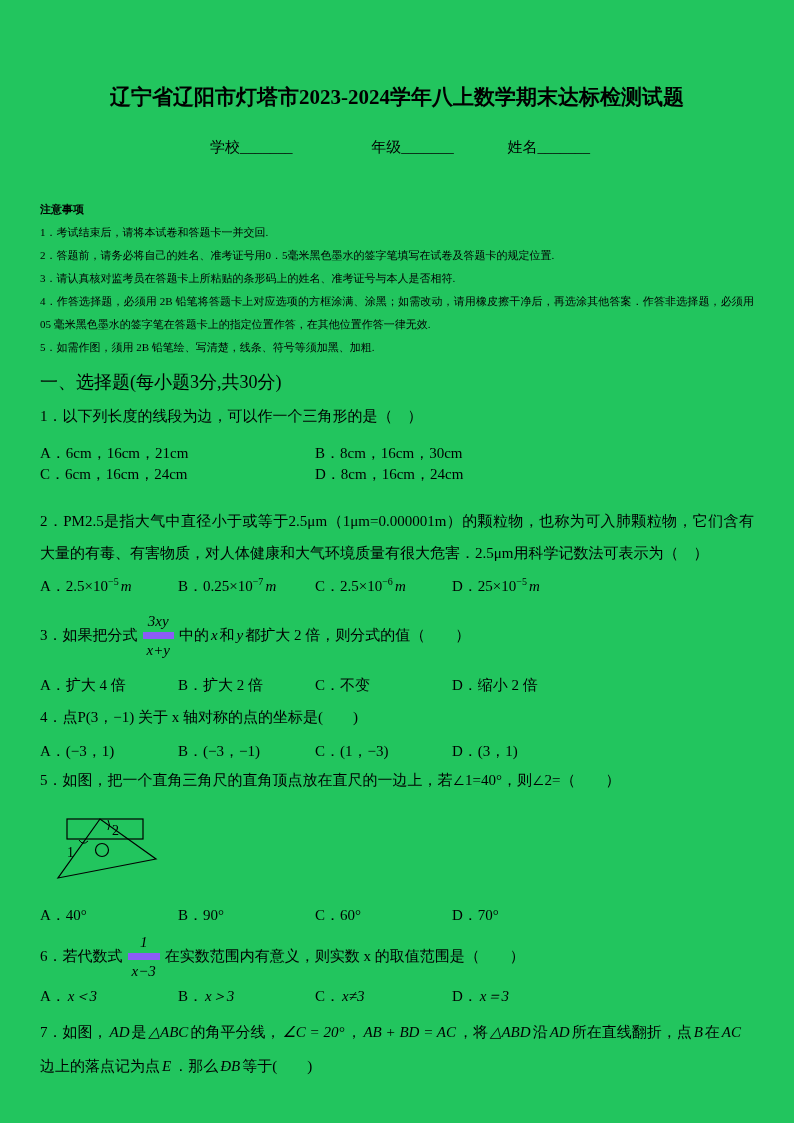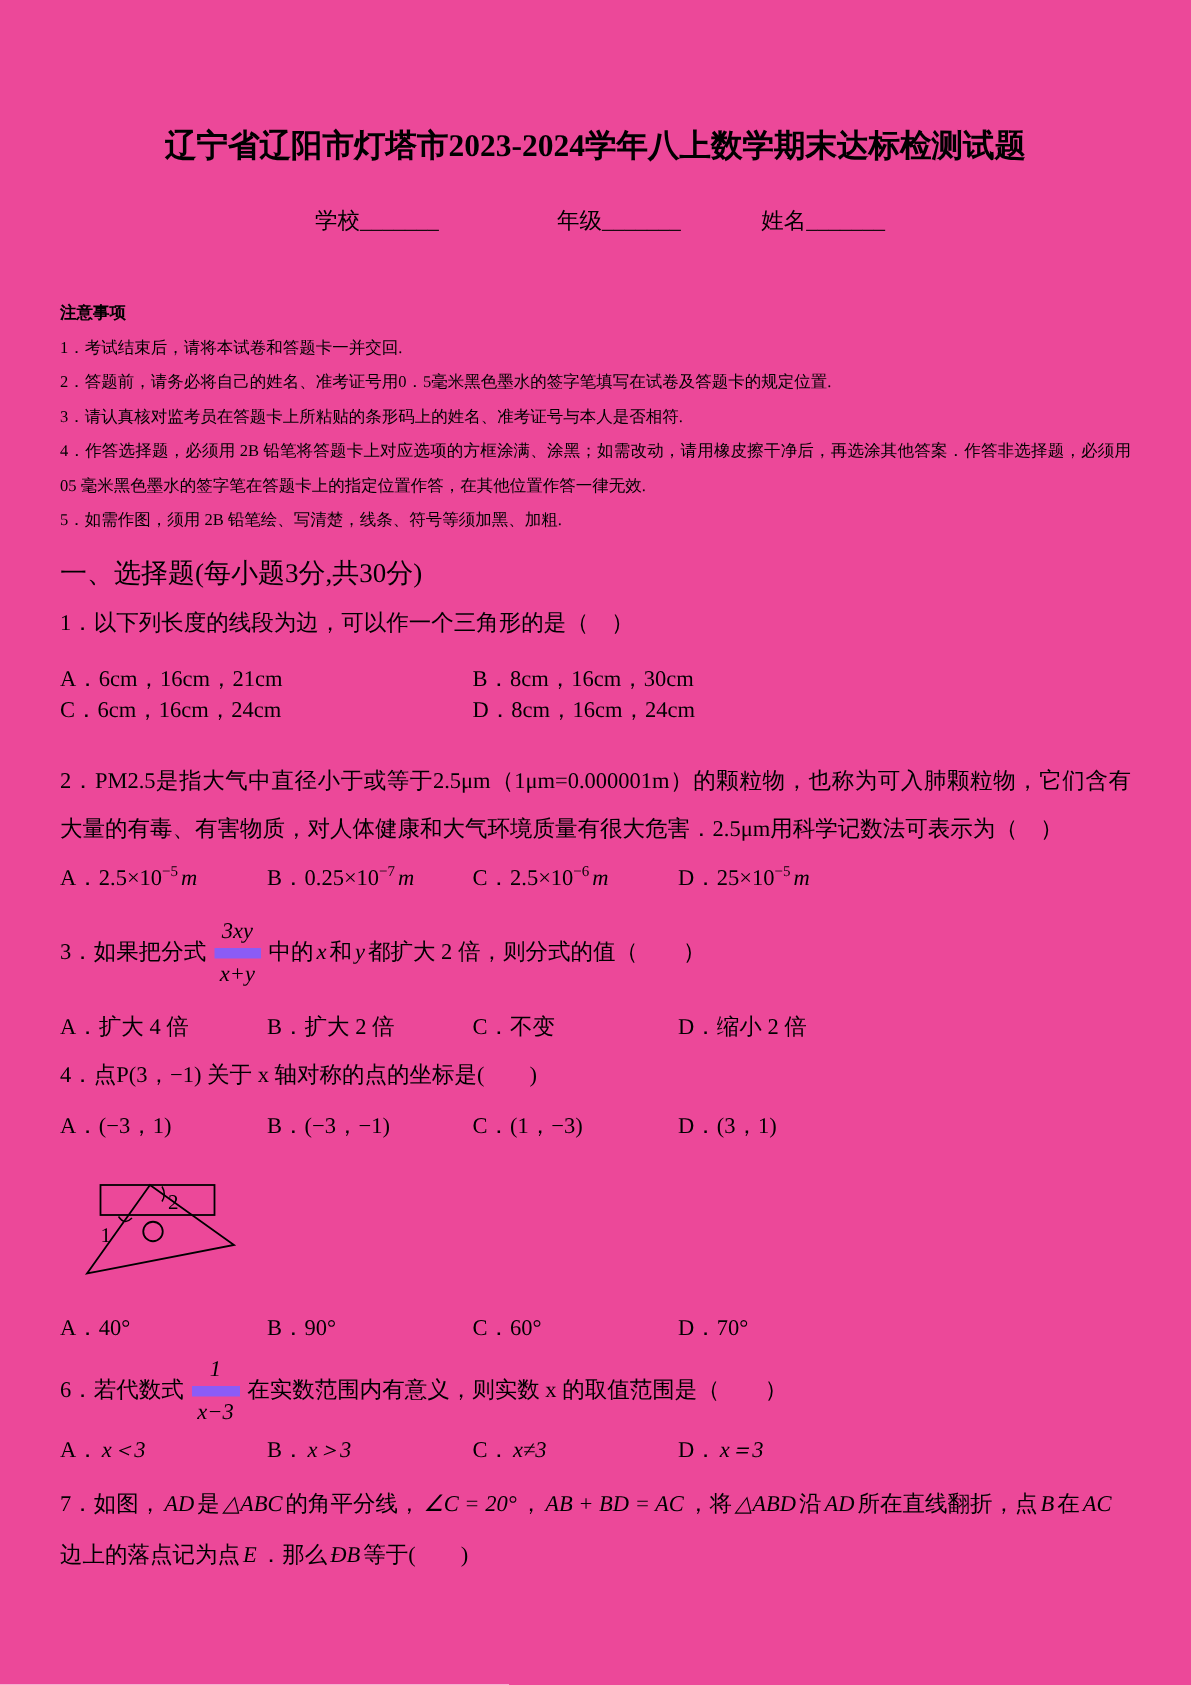--- a/index.html
+++ b/index.html
@@ -1,17 +1,17 @@
 <!DOCTYPE html>
 <html><head>
 <meta charset="utf-8">
 <style>
   html,body { margin:0; padding:0; background:#fff; }
   .page {
-    width:794px; height:1123px; margin:0 auto; background:#ec4899; color:#000;
+    width:794px; height:1123px; margin:0 auto; background:#22c55e; color:#000;
     font-family:"Liberation Serif", serif; font-size:15px;
     padding:84px 40px 0 40px; box-sizing:border-box; overflow:hidden;
     position:relative;
   }
   .doc-title { text-align:center; font-weight:bold; font-size:21px; line-height:26px; }
   .fields { margin-top:28px; height:20px; white-space:nowrap; }
   .field { display:inline-block; }
   .f1 { margin-left:170px; } .f2 { margin-left:75px; } .f3 { margin-left:50px; }
   .blank { letter-spacing:0; }
   .notice { margin-top:40px; line-height:23px; font-size:11px; }
@@ -102,20 +102,21 @@
   </div>
 
   <div class="stem q4-stem">4．点P(3，−1) 关于 x 轴对称的点的坐标是(　　)</div>
   <div class="opts4 q4-opts">
     <div class="opt"><span>A．</span><span>(−3，1)</span></div>
     <div class="opt"><span>B．</span><span>(−3，−1)</span></div>
     <div class="opt"><span>C．</span><span>(1，−3)</span></div>
     <div class="opt"><span>D．</span><span>(3，1)</span></div>
   </div>
 
+  <div class="stem q5-stem">5．如图，把一个直角三角尺的直角顶点放在直尺的一边上，若∠1=40°，则∠2=（　　）</div>
   <div class="figure-wrap">
     <svg width="170" height="96" viewBox="0 0 170 96">
       <rect x="19" y="23" width="76" height="20" fill="none" stroke="#000" stroke-width="1.2"></rect>
       <path d="M52,23 L10,82 L108,63 Z" fill="none" stroke="#000" stroke-width="1.2"></path>
       <circle cx="54" cy="54" r="6.5" fill="none" stroke="#000" stroke-width="1.2"></circle>
       <path d="M31,44 Q35,50 40,45" fill="none" stroke="#000" stroke-width="1"></path>
       <path d="M60,24 Q63,29 60,34" fill="none" stroke="#000" stroke-width="1"></path>
       <text x="19" y="61">1</text>
       <text x="64" y="39">2</text>
     </svg>

